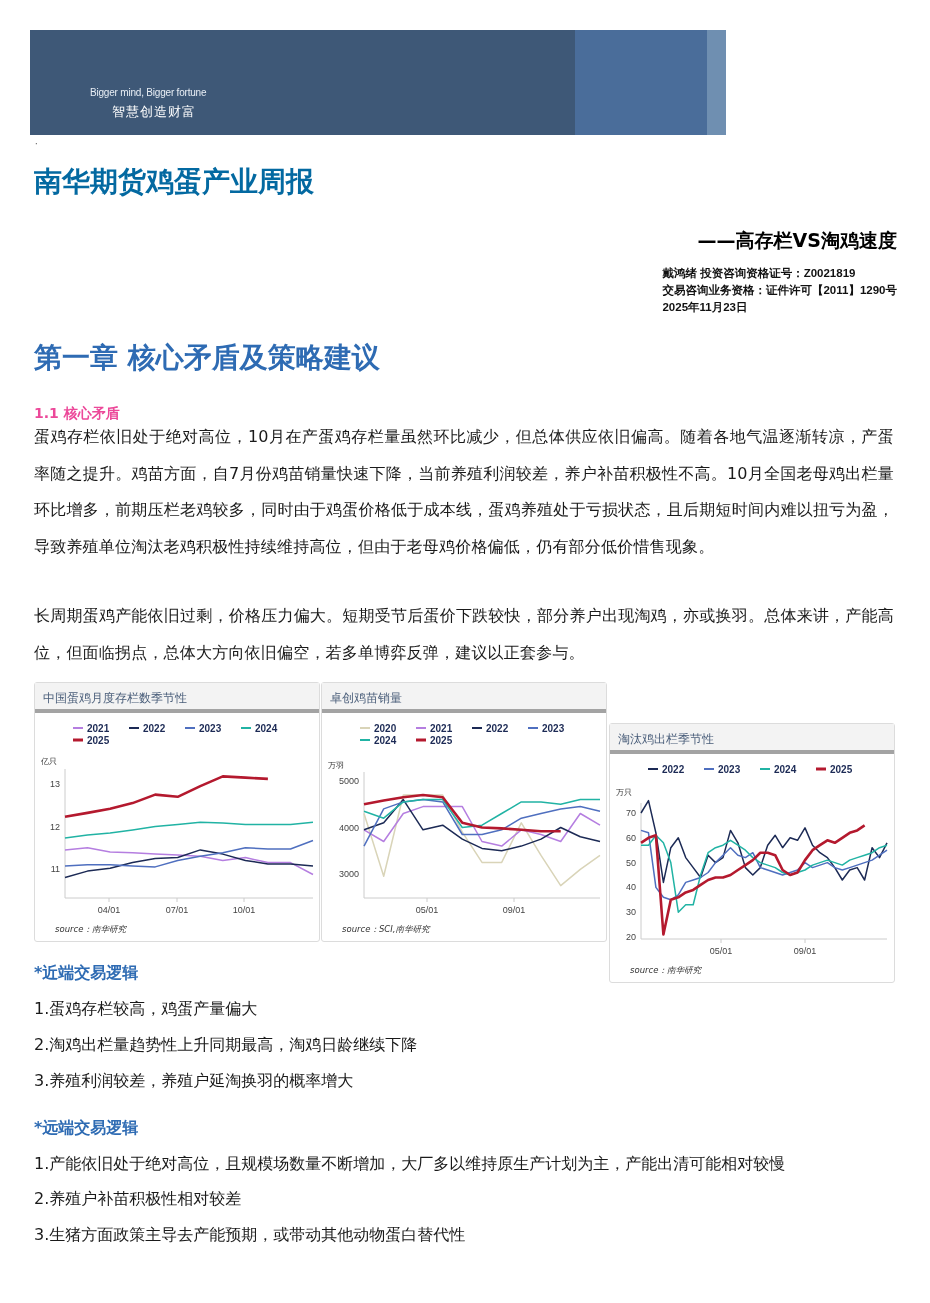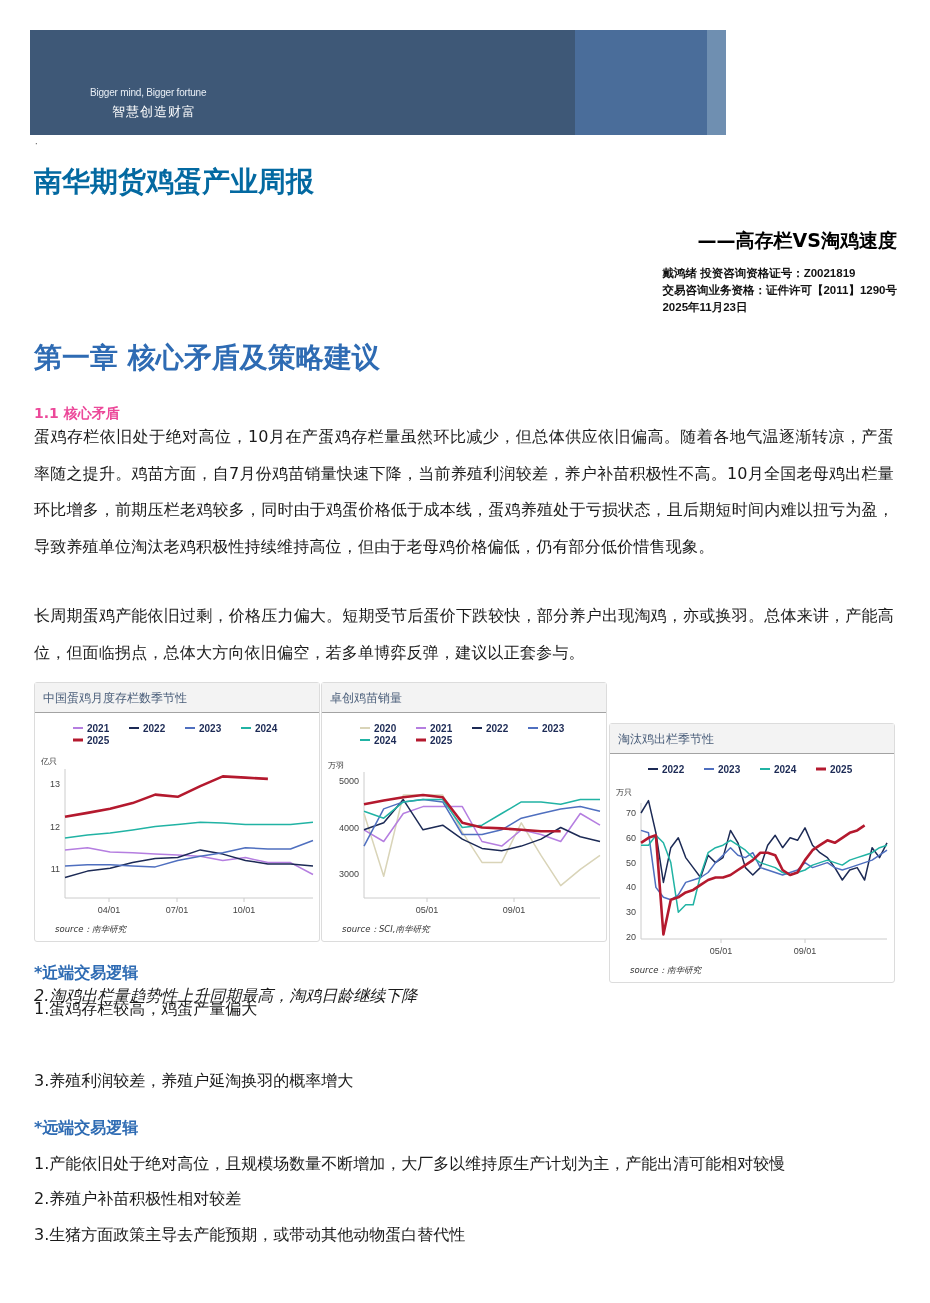--- a/index.html
+++ b/index.html
@@ -23,21 +23,21 @@
   .subtitle { position: absolute; right: 33px; top: 228px; font-size: 19px; font-weight: bold; color: #000000; }
   .meta { position: absolute; right: 33px; top: 265px; text-align: left; font-size: 11.5px; font-weight: bold; line-height: 17px; color: #111; font-family: "Liberation Sans", sans-serif; }
 
   .h1 { position: absolute; left: 34px; top: 339px; font-size: 28px; font-weight: bold; color: #2e6bb3; }
   .h2 { position: absolute; left: 34px; top: 384px; font-size: 14px; font-weight: bold; color: #ec4899; margin-top: 21px; }
   .para { position: absolute; left: 34px; width: 860px; font-size: 16px; line-height: 36.5px; color: #1a1a1a; text-align: justify; letter-spacing: 0.2px; }
   .para1 { top: 419px; }
   .para2 { top: 598px; }
 
   .chart-card { position: absolute; top: 682px; height: 260px; border: 1px solid #dcdcdc; border-radius: 3px; background: #fff; }
-  .chart-card .card-title { height: 30px; background: #f3f3f3; border-bottom: 1px solid #a3a3a3; font-size: 12px; color: #4a5e7a; line-height: 30px; padding-left: 8px; }
+  .chart-card .card-title { height: 30px; background: #f3f3f3; border-bottom: 4px solid #a3a3a3; font-size: 12px; color: #4a5e7a; line-height: 30px; padding-left: 8px; }
   .chart-card svg { position: absolute; left: 0; top: 31px; }
   .card1 { left: 34px; width: 286px; }
   .card2 { left: 321px; width: 286px; }
   .card3 { left: 609px; width: 286px; margin-top: 41px; }
 
   .logic-title { position: absolute; left: 34px; font-size: 16px; font-weight: bold; color: #2e6bb3; }
   .logic-item { position: absolute; left: 34px; font-size: 16px; color: #1a1a1a; }
 </style>
 </head>
 <body>
@@ -175,19 +175,19 @@
       <polyline points="31.0,58.0 38.5,45.6 45.9,77.8 53.4,127.4 60.8,92.7 68.3,82.8 75.7,102.6 83.2,112.6 90.6,122.5 98.1,100.2 105.5,107.6 113.0,102.6 120.5,75.4 127.9,87.8 135.4,112.6 142.8,120.0 150.3,112.6 157.7,90.2 165.2,80.3 172.6,92.7 180.1,82.8 187.5,85.3 195.0,72.9 202.5,90.2 209.9,97.7 217.4,102.6 224.8,112.6 232.3,125.0 239.7,115.0 247.2,112.6 254.6,125.0 262.1,92.7 269.5,102.6 277.0,87.8" fill="none" stroke="#1c2a55" stroke-width="1.5" stroke-linejoin="round"></polyline>
       <polyline points="31.0,75.4 38.5,77.8 45.9,132.4 53.4,142.3 60.8,144.8 68.3,139.8 75.7,127.4 83.2,125.0 90.6,122.5 98.1,117.5 105.5,107.6 113.0,100.2 120.5,92.7 127.9,100.2 135.4,102.6 142.8,97.7 150.3,112.6 157.7,115.0 165.2,117.5 172.6,120.0 180.1,117.5 187.5,115.0 195.0,107.6 202.5,112.6 209.9,110.1 217.4,107.6 224.8,112.6 232.3,115.0 239.7,112.6 247.2,110.1 254.6,107.6 262.1,105.1 269.5,100.2 277.0,95.2" fill="none" stroke="#4f6fbf" stroke-width="1.5" stroke-linejoin="round"></polyline>
       <polyline points="31.0,90.2 38.5,90.2 45.9,80.3 53.4,87.8 60.8,107.6 68.3,157.2 75.7,149.8 83.2,149.8 90.6,120.0 98.1,97.7 105.5,92.7 113.0,90.2 120.5,85.3 127.9,90.2 135.4,95.2 142.8,102.6 150.3,107.6 157.7,110.1 165.2,112.6 172.6,117.5 180.1,120.0 187.5,117.5 195.0,115.0 202.5,110.1 209.9,107.6 217.4,105.1 224.8,107.6 232.3,110.1 239.7,105.1 247.2,102.6 254.6,100.2 262.1,97.7 269.5,92.7 277.0,90.2" fill="none" stroke="#21b3a4" stroke-width="1.5" stroke-linejoin="round"></polyline>
       <polyline points="31.0,87.8 38.5,82.8 45.9,80.3 53.4,179.5 60.8,144.8 68.3,142.3 75.7,137.4 83.2,134.9 90.6,129.9 98.1,125.0 105.5,122.5 113.0,122.5 120.5,120.0 127.9,115.0 135.4,110.1 142.8,105.1 150.3,97.7 157.7,97.7 165.2,100.2 172.6,115.0 180.1,120.0 187.5,117.5 195.0,105.1 202.5,95.2 209.9,90.2 217.4,85.3 224.8,87.8 232.3,82.8 239.7,77.8 247.2,75.4 254.6,70.4" fill="none" stroke="#b4192e" stroke-width="2.6" stroke-linejoin="round"></polyline>
       <text x="20" y="218" font-size="8.5" fill="#333" font-style="italic">source：南华研究</text>
     </svg>
 </div>
 
 <div class="logic-title" style="top:963px;">*近端交易逻辑</div>
 <div class="logic-item" style="top:999px;">1.蛋鸡存栏较高，鸡蛋产量偏大</div>
-<div class="logic-item" style="top:986px;font-style:italic;">2.淘鸡出栏量趋势性上升同期最高，淘鸡日龄继续下降</div>
+<div class="logic-item" style="top:1035px;">2.淘鸡出栏量趋势性上升同期最高，淘鸡日龄继续下降</div>
 <div class="logic-item" style="top:1071px;">3.养殖利润较差，养殖户延淘换羽的概率增大</div>
 
 <div class="logic-title" style="top:1118px;text-align:center;">*远端交易逻辑</div>
 <div class="logic-item" style="top:1154px;">1.产能依旧处于绝对高位，且规模场数量不断增加，大厂多以维持原生产计划为主，产能出清可能相对较慢</div>
 <div class="logic-item" style="top:1189px;">2.养殖户补苗积极性相对较差</div>
 <div class="logic-item" style="top:1225px;">3.生猪方面政策主导去产能预期，或带动其他动物蛋白替代性</div>
 
 </body></html>

